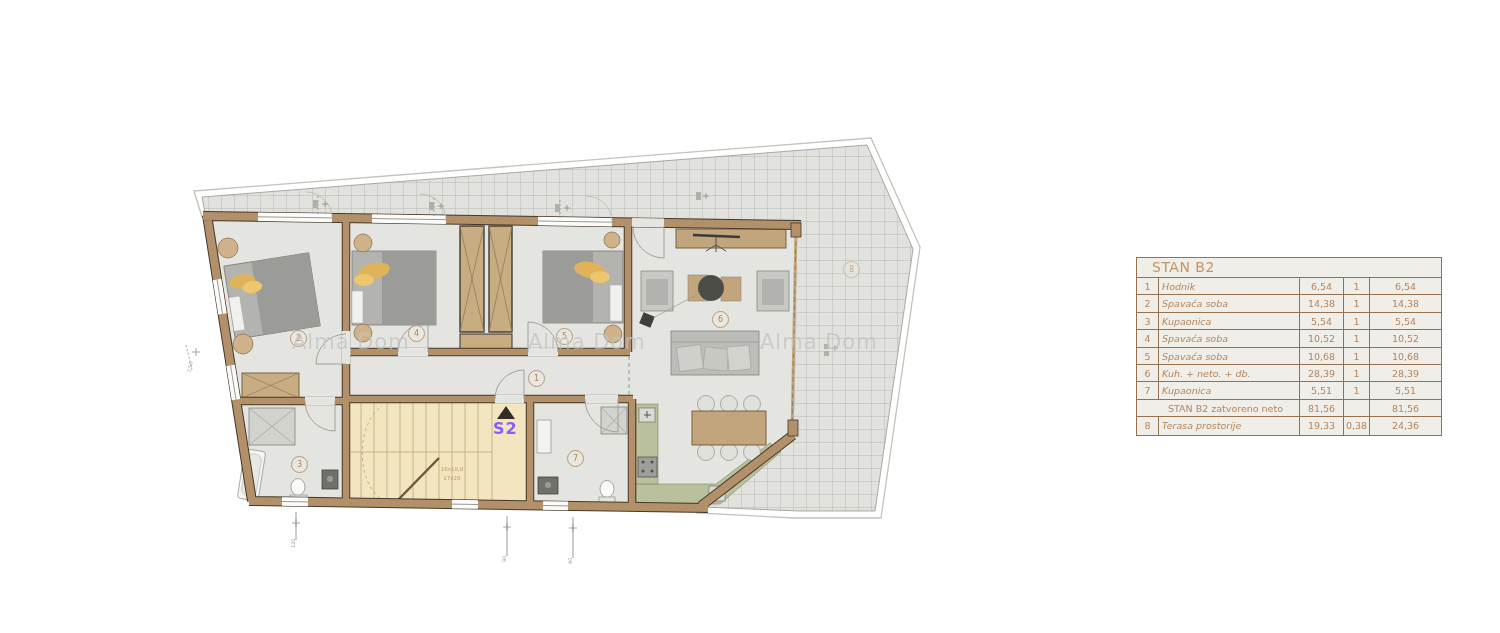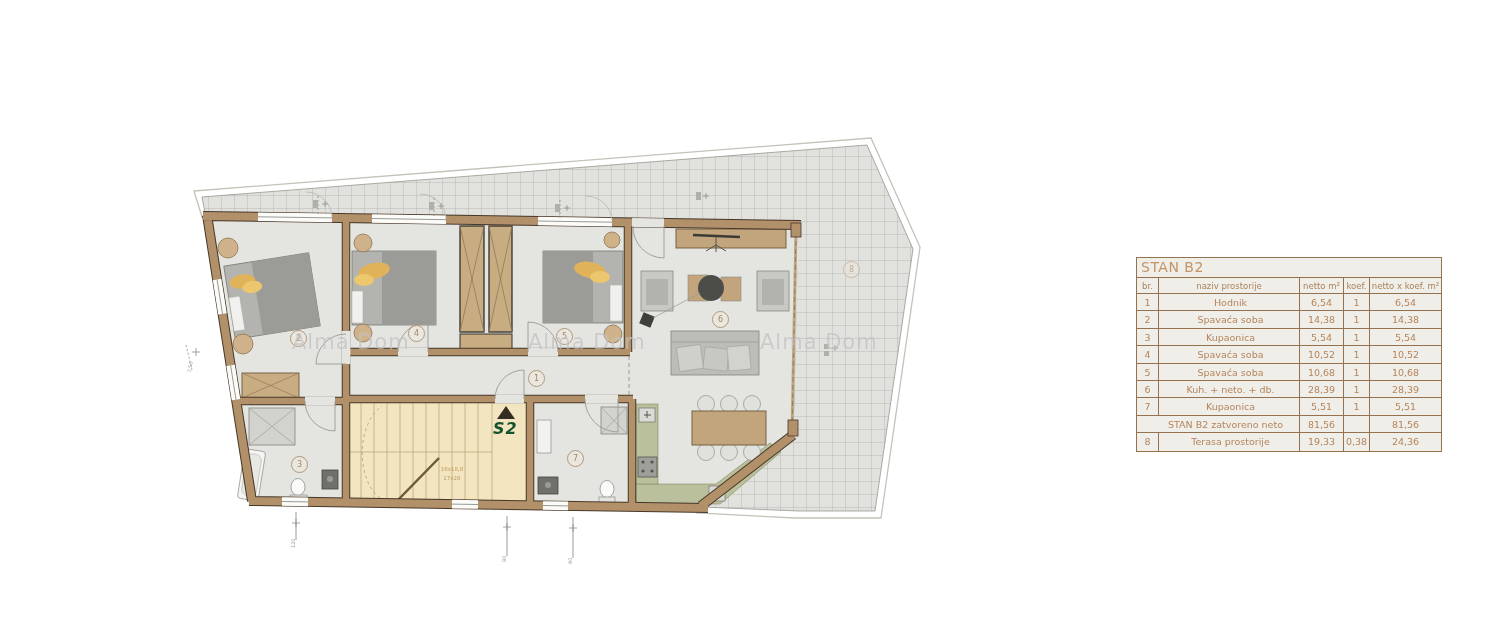--- a/index.html
+++ b/index.html
@@ -8,41 +8,41 @@
   #plan-svg{position:absolute;left:0;top:0;}
 
   
   .room-circle{position:absolute;width:15px;height:15px;border:1px solid #b19877;border-radius:50%;
     background:rgba(238,234,224,.55);color:#a3875f;font-size:8px;line-height:15px;text-align:center;}
   .room-circle.faint{opacity:.75;border-color:#c6ac8e;color:#b59a78;}
 
   
   .s2-triangle{position:absolute;left:497px;top:406px;width:0;height:0;
     border-left:9px solid transparent;border-right:9px solid transparent;border-bottom:13px solid #332d24;}
-  .s2-text{position:absolute;left:493px;top:419px;font-size:16px;font-weight:bold;color:#14532d;letter-spacing:1px;font-style:italic;}
+  .s2-text{position:absolute;left:493px;top:419px;font-size:16px;font-weight:bold;color:#8b5cf6;letter-spacing:1px;}
   .stair-note{position:absolute;left:424px;top:465px;width:56px;text-align:center;
     font-size:5.5px;line-height:1.7;color:#c09a62;}
 
   .watermark{position:absolute;top:330px;font-size:21px;font-weight:normal;letter-spacing:1px;
     color:rgba(130,130,130,0.35);text-shadow:0 0 1px rgba(255,255,255,.6);white-space:nowrap;}
 
   .dim-text{position:absolute;font-size:5px;color:#9a9a94;transform:rotate(-90deg);transform-origin:left top;}
   .dim-text.slant{transform:rotate(-80deg);}
 
   
   .area-table{position:absolute;left:1136px;top:257px;width:304px;background:#efeee9;
     border:1.5px solid #96714e;color:#b5855c;}
-  .t-title{height:19px;line-height:19px;font-size:14px;padding-left:4px;color:#c49366;
+  .t-title{height:19px;line-height:19px;font-size:14px;padding-left:15px;color:#c49366;
     letter-spacing:.5px;border-bottom:1px solid #96714e;}
   .t-row{display:grid;grid-template-columns:22px 141px 44px 26px 1fr;height:17.4px;line-height:17.4px;font-size:9.5px;}
   .t-row.hdr{height:16px;line-height:16px;font-size:8.5px;color:#ab835c;}
   .t-row:last-child .c{border-bottom:none;}
   .c{border-right:1px solid #96714e;border-bottom:1px solid #96714e;text-align:center;
      overflow:hidden;white-space:nowrap;}
-  .c.name{text-align:center;padding-left:3px;}
+  .c.name{text-align:left;padding-left:3px;font-style:italic;}
   .c.last{border-right:none;}
   .c.merged{grid-column:span 2;text-align:right;padding-right:16px;}
 </style>
 </head>
 <body>
 
 <div id="canvas">
 
   <svg id="plan-svg" width="1500" height="633" viewBox="0 0 1500 633">
     <defs>
@@ -258,27 +258,20 @@
   <div class="watermark" style="left:1210px;top:334px;">Alma Dom</div>
 
   <div class="dim-text" style="left:290px;top:548px;">120</div>
   <div class="dim-text" style="left:501px;top:562px;">90</div>
   <div class="dim-text" style="left:567px;top:564px;">90</div>
   <div class="dim-text slant" style="left:186px;top:372px;">7,50</div>
 
   <div class="area-table">
     <div class="t-title">STAN B2</div>
 
-    <div class="t-row hdr">
-      <div class="c">br.</div>
-      <div class="c">naziv prostorije</div>
-      <div class="c">netto m²</div>
-      <div class="c">koef.</div>
-      <div class="c last">netto x koef. m²</div>
-    </div>
 
     <div class="t-row">
       <div class="c">1</div>
       <div class="c name">Hodnik</div>
       <div class="c">6,54</div>
       <div class="c">1</div>
       <div class="c last">6,54</div>
     </div>
     <div class="t-row">
       <div class="c">2</div>

